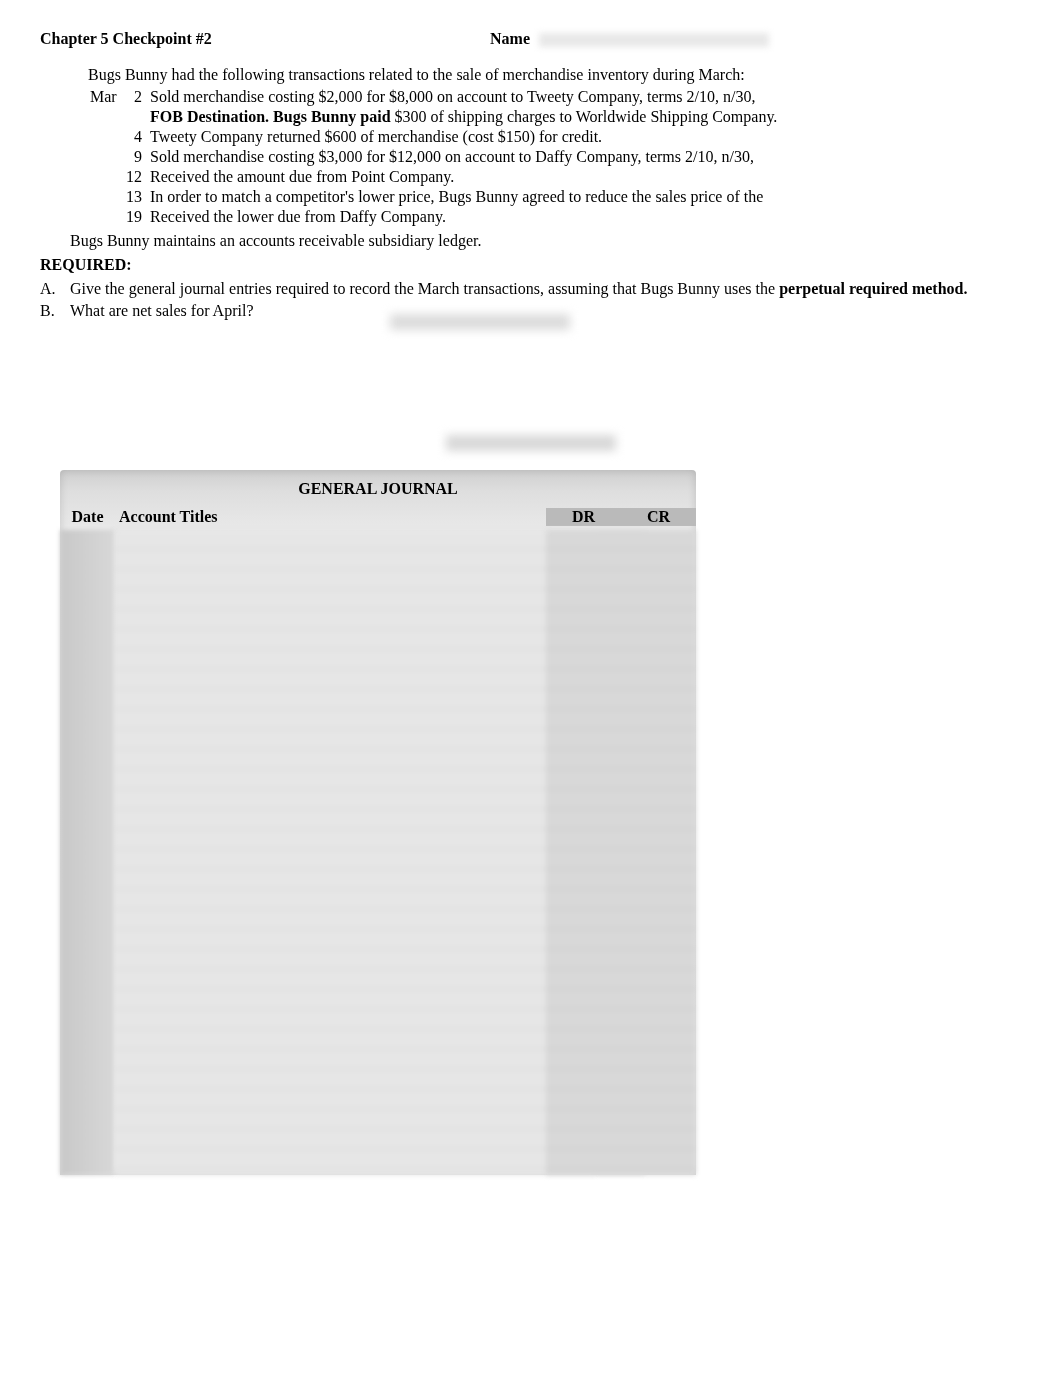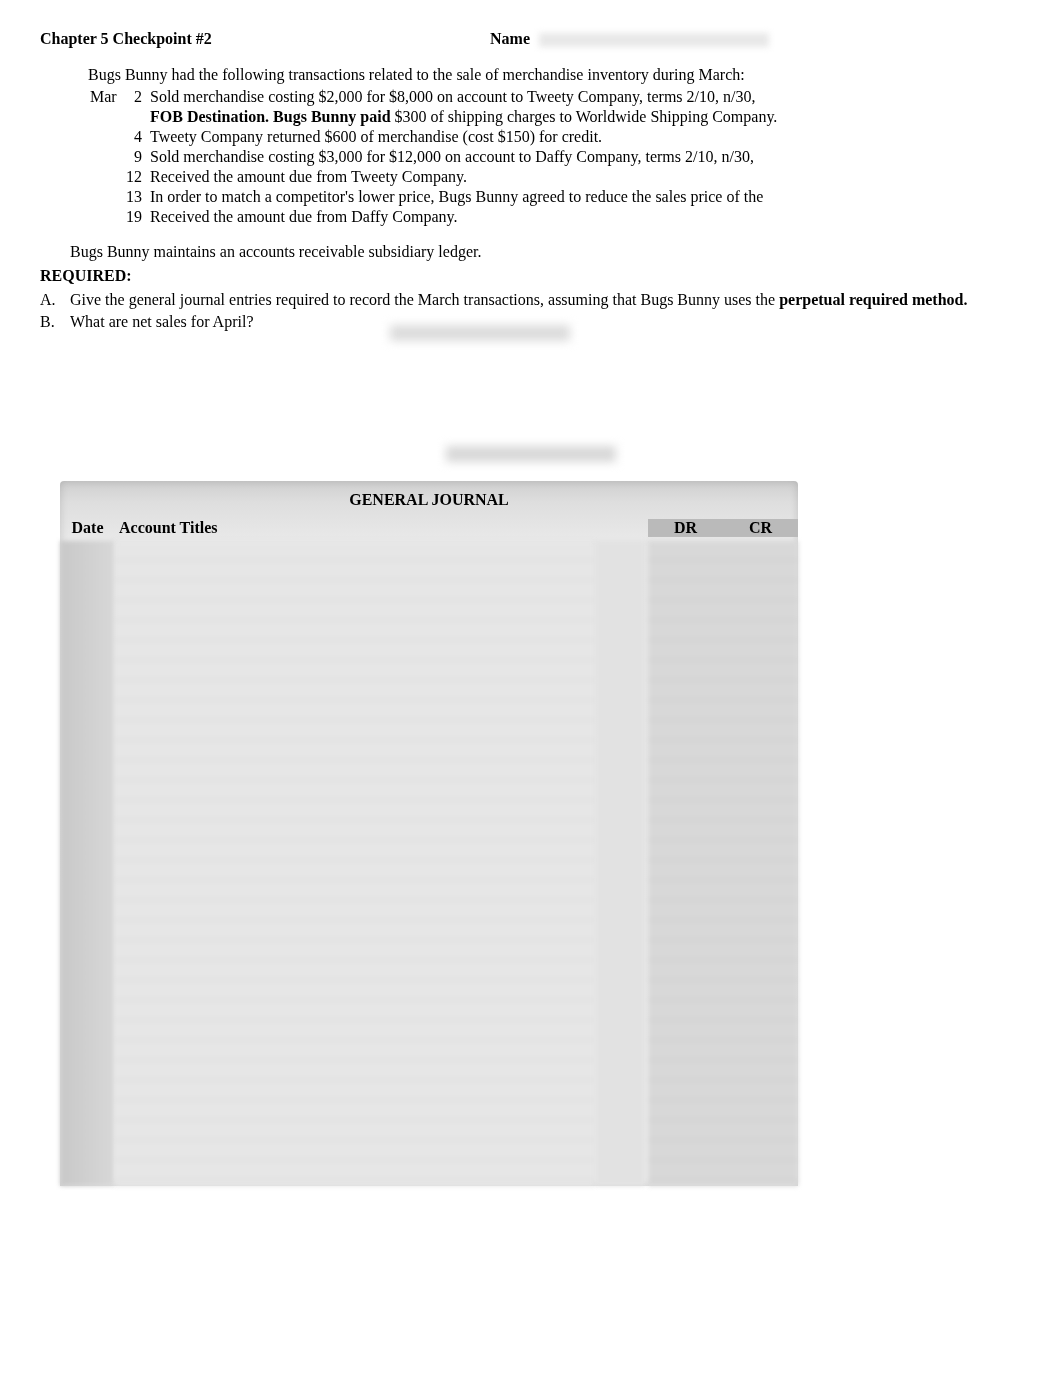--- a/index.html
+++ b/index.html
@@ -35,21 +35,21 @@
       filter: blur(3px);
       vertical-align: middle;
       margin-left: 5px;
     }
     .intro {
       margin-left: 48px;
       margin-bottom: 4px;
     }
     .tx-list {
       margin-left: 50px;
-      margin-bottom: 17px;
+      margin-bottom: 6px;
     }
     .tx-row {
       display: flex;
       margin-bottom: 2px;
     }
     .tx-month {
       flex: 0 0 35px;
       text-align: left;
     }
     .tx-day {
@@ -83,21 +83,21 @@
       width: 180px;
       height: 16px;
       background: #dcdcdc;
       filter: blur(5px);
       margin-left: 350px;
       margin-top: -10px;
     }
     .journal-wrap {
       margin-top: 140px;
       margin-left: 20px;
-      width: 738px;
+      width: 636px;
       background: linear-gradient(to bottom, #cfcfcf 0%, #dedede 3%, #e8e8e8 8%, #ededed 100%);
       border-radius: 4px 4px 0 0;
       box-shadow: inset 0 0 8px rgba(0,0,0,0.15);
       padding-bottom: 0;
       filter: blur(0.3px);
     }
     .journal-title {
       text-align: center;
       font-weight: bold;
       padding: 10px 0 6px 0;
@@ -223,31 +223,31 @@
       <div class="tx-text">Tweety Company returned $600 of merchandise (cost $150) for credit.</div>
     </div>
     <div class="tx-row">
       <div class="tx-month"></div>
       <div class="tx-day">9</div>
       <div class="tx-text">Sold merchandise costing $3,000 for $12,000 on account to Daffy Company, terms 2/10, n/30,</div>
     </div>
     <div class="tx-row">
       <div class="tx-month"></div>
       <div class="tx-day">12</div>
-      <div class="tx-text">Received the amount due from Tweety Company.</div>
+      <div class="tx-text">Received the amount due from Point Company.</div>
     </div>
     <div class="tx-row">
       <div class="tx-month"></div>
       <div class="tx-day">13</div>
       <div class="tx-text">In order to match a competitor's lower price, Bugs Bunny agreed to reduce the sales price of the</div>
     </div>
     <div class="tx-row">
       <div class="tx-month"></div>
       <div class="tx-day">19</div>
-      <div class="tx-text">Received the amount due from Daffy Company.</div>
+      <div class="tx-text">Received the lower due from Daffy Company.</div>
     </div>
   </div>
 
 <div class="subs">Bugs Bunny maintains an accounts receivable subsidiary ledger.</div>
 
 <div class="required">REQUIRED:</div>
 
 <div id="req-list">
     <div class="req-item">
       <div class="req-letter">A.</div>

